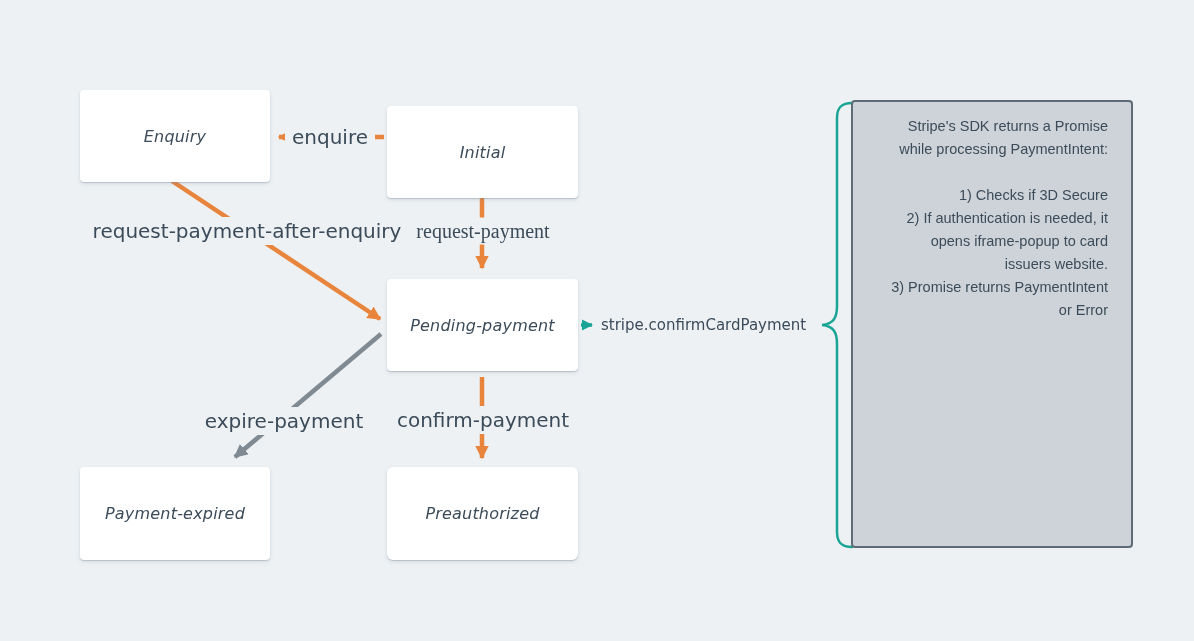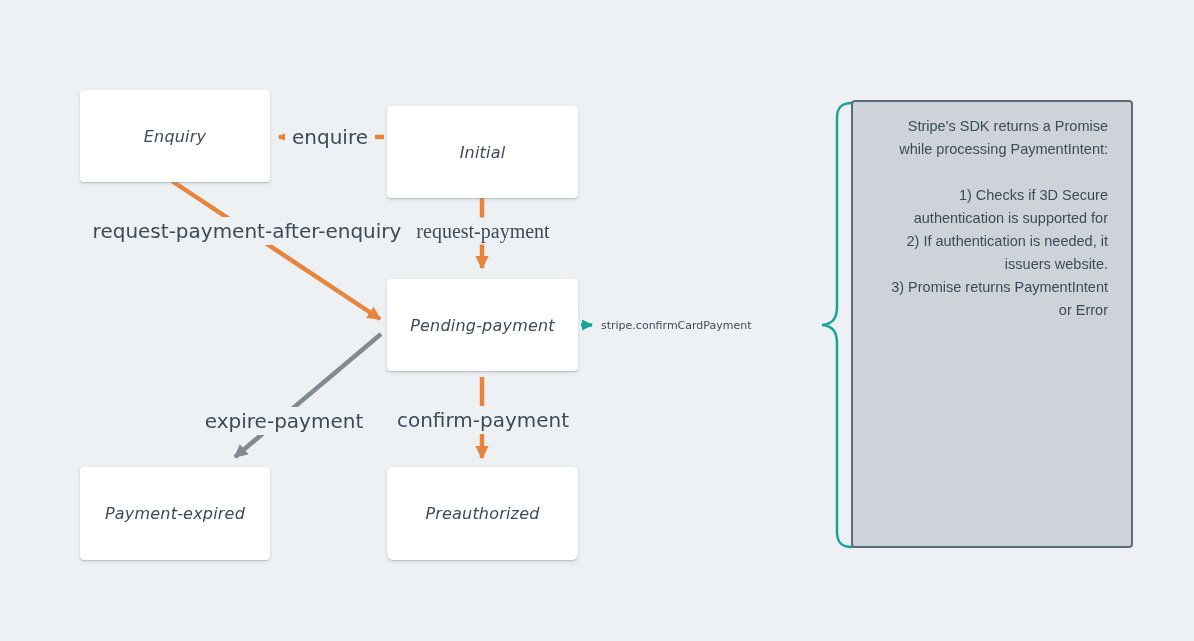--- a/index.html
+++ b/index.html
@@ -54,21 +54,21 @@
   #l-enquire{left:330px;top:137px;}
   #l-request-payment{left:483px;top:231px;font-family:Liberation Serif, serif;}
   #l-after-enquiry{left:247px;top:231px;}
   #l-expire{left:284px;top:421px;}
   #l-confirm{left:483px;top:420px;}
 
   .sdk-call-label{
     position:absolute;
     left:601px;top:325px;
     transform:translateY(-50%);
-    font-size:11px;
+    font-size:15px;
     white-space:nowrap;
     color:var(--text,#3c4b59);
     text-align:right;
   }
 
   
   .stroke-orange{stroke:var(--orange,#e8843c);}
   .stroke-gray{stroke:var(--gray,#7f8a92);}
   .stroke-teal{stroke:var(--teal,#1aa495);}
   .fill-orange{fill:var(--orange,#e8843c);}
@@ -145,21 +145,21 @@
   <div class="edge-label" id="l-confirm">confirm-payment</div>
 
   <div class="sdk-call-label">stripe.confirmCardPayment</div>
 
   <div class="note-panel">
     <div>
         <div class="note-line">Stripe's SDK returns a Promise</div>
         <div class="note-line">while processing PaymentIntent:</div>
         <div class="note-line"></div>
         <div class="note-line">1) Checks if 3D Secure</div>
-        <div class="note-line">authentication is supported for</div>
         <div class="note-line">2) If authentication is needed, it</div>
+        <div class="note-line">opens iframe-popup to card</div>
         <div class="note-line">issuers website.</div>
         <div class="note-line">3) Promise returns PaymentIntent</div>
         <div class="note-line">or Error</div>
       </div>
   </div>
 
 </div>
 
 </body></html>

